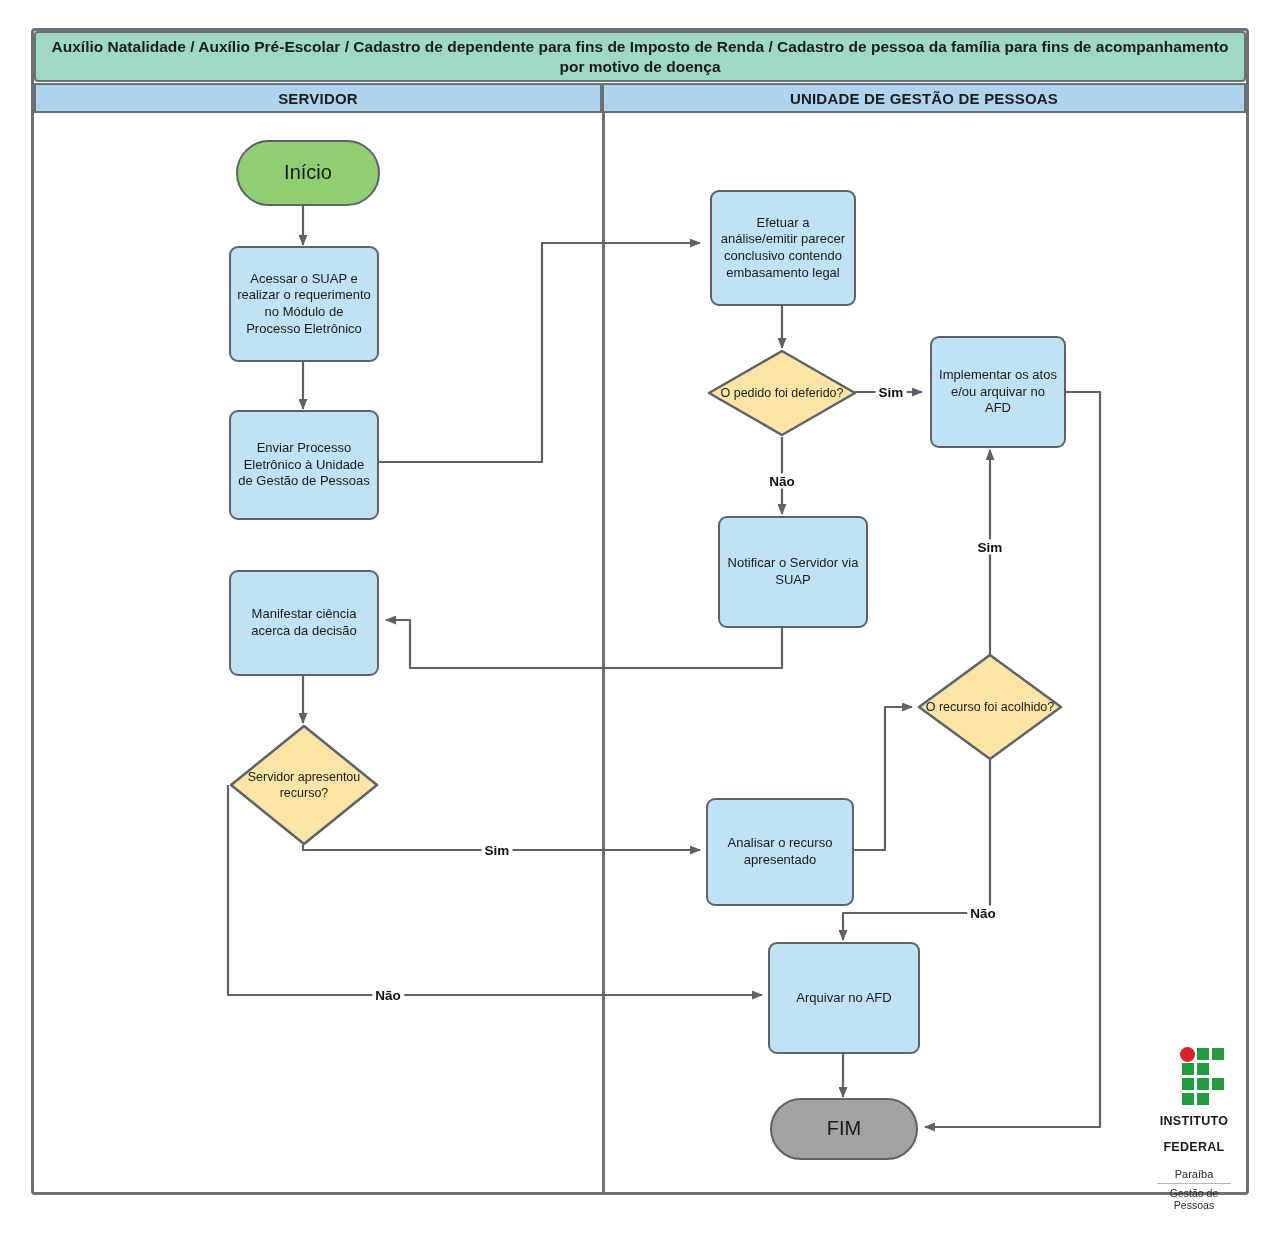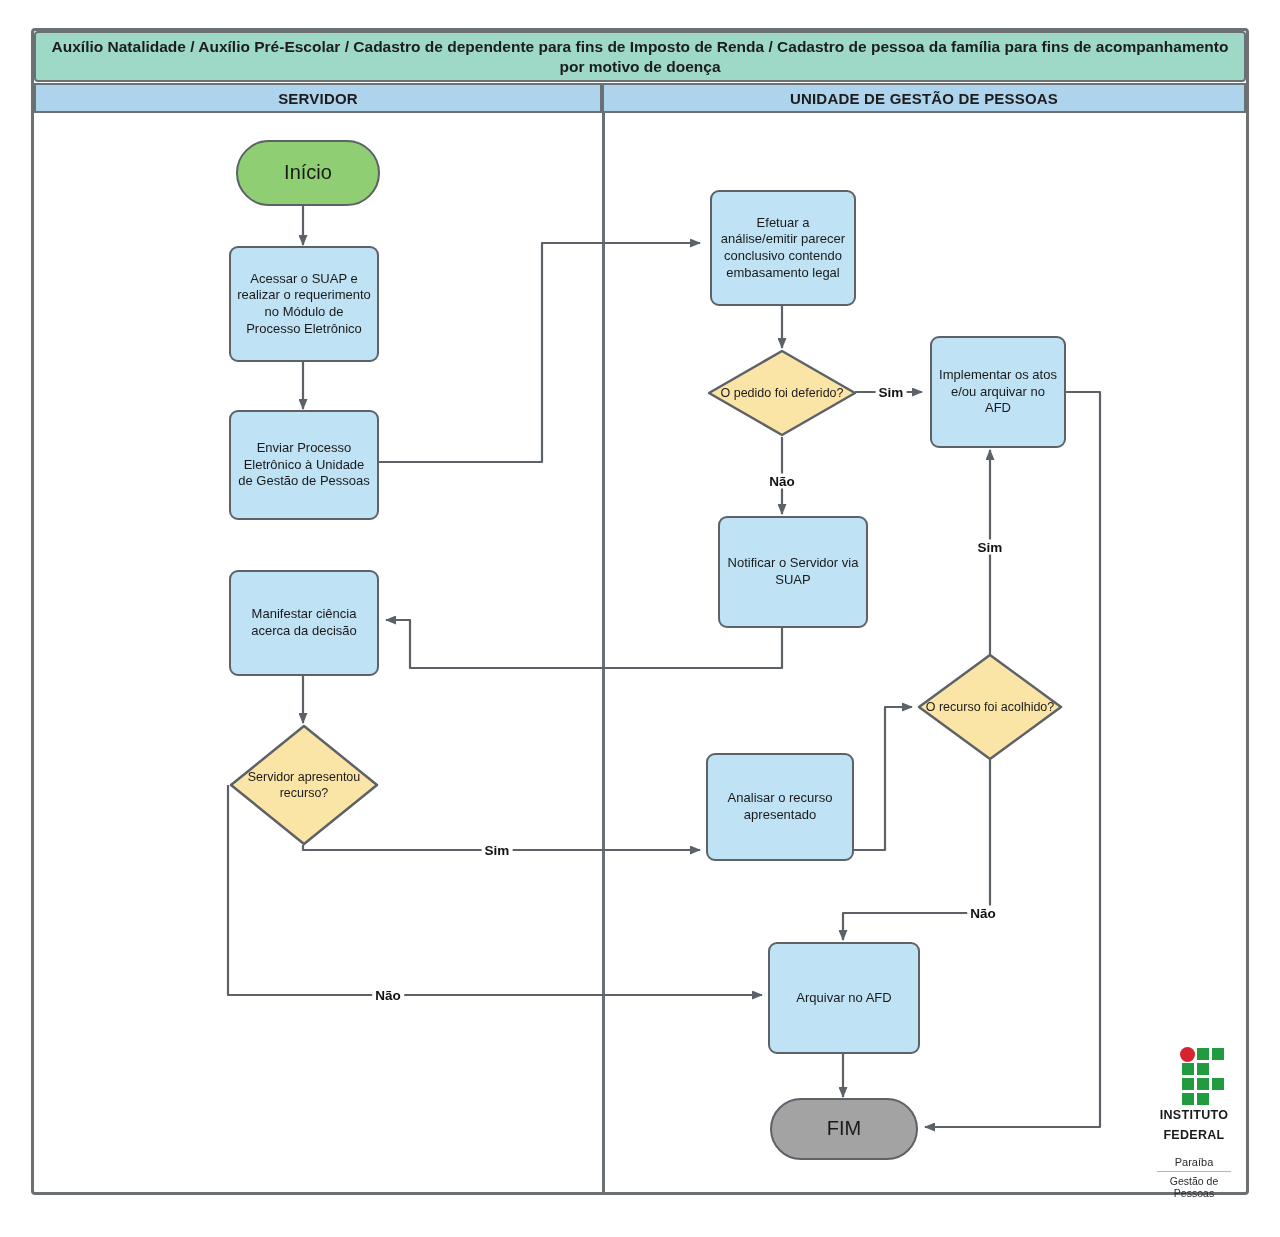--- a/index.html
+++ b/index.html
@@ -59,21 +59,21 @@
     position:absolute;font-weight:bold;font-size:13.5px;color:#121212;
     background:#ffffff;padding:0 3px;white-space:nowrap;
     transform:translate(-50%,-50%);
   }
 
   
   .logo{position:absolute;left:1148px;top:1046px;width:92px;height:128px;}
   .logo .grid{position:relative;width:60px;height:56px;margin:0 auto;}
   .logo .sq{position:absolute;width:12px;height:12px;background:#219b3d;}
   .logo .dot{position:absolute;width:15px;height:15px;border-radius:50%;background:#d6232e;}
-  .logo .l1{font-weight:bold;font-size:12.5px;letter-spacing:.3px;text-align:center;color:#1a1a1a;line-height:1.02;margin-top:7px;}
+  .logo .l1{font-weight:bold;font-size:12.5px;letter-spacing:.3px;text-align:center;color:#1a1a1a;line-height:1.02;margin-top:13px;}
   .logo .l2{font-size:11px;text-align:center;color:#2b2b2b;margin-top:14px;}
   .logo .rule{width:74px;height:1px;background:#b8b8b8;margin:3px auto 3px;}
   .logo .l3{font-size:10.5px;text-align:center;color:#2b2b2b;line-height:1.15;}
 </style>
 </head>
 <body>
 
 <div id="page">
 
   <div class="frame"></div>
@@ -152,21 +152,21 @@
 
   <div class="node process" style="left:706px;top:516px;width:150px;height:112px;margin-left:12px;">Notificar o Servidor via SUAP</div>
 
   <div class="diamond" style="left:916px;top:652px;width:148px;height:110px;">
     <svg class="shape" viewBox="0 0 148 110" preserveAspectRatio="none">
       <polygon points="74,3 145,55 74,107 3,55" fill="#fbe5a6" stroke="#5c6268" stroke-width="2.5" stroke-linejoin="round"></polygon>
     </svg>
     <div class="dtext">O recurso foi acolhido?</div>
   </div>
 
-  <div class="node process" style="left:706px;top:753px;width:148px;height:108px;">Analisar o recurso apresentado</div>
+  <div class="node process" style="left:706px;top:798px;width:148px;height:108px;">Analisar o recurso apresentado</div>
 
   <div class="node process" style="left:768px;top:942px;width:152px;height:112px;">Arquivar no AFD</div>
 
   <div class="node terminator end" style="left:770px;top:1098px;width:148px;height:62px;">FIM</div>
 
   <div class="elabel" style="left:891px;top:392px;">Sim</div>
   <div class="elabel" style="left:782px;top:481px;">Não</div>
   <div class="elabel" style="left:990px;top:547px;">Sim</div>
   <div class="elabel" style="left:497px;top:850px;">Sim</div>
   <div class="elabel" style="left:388px;top:995px;">Não</div>

